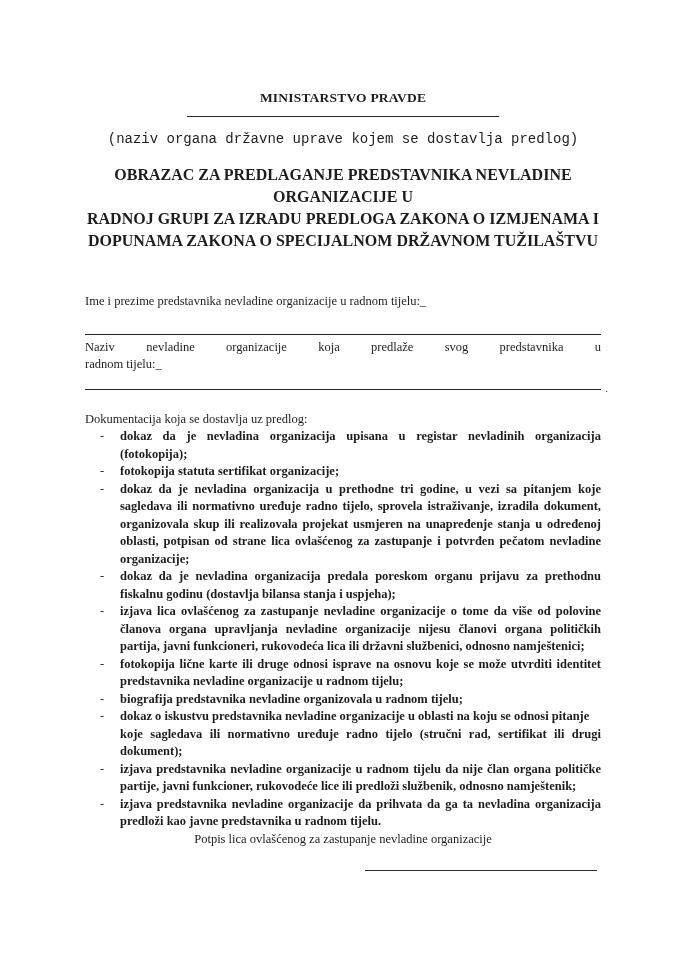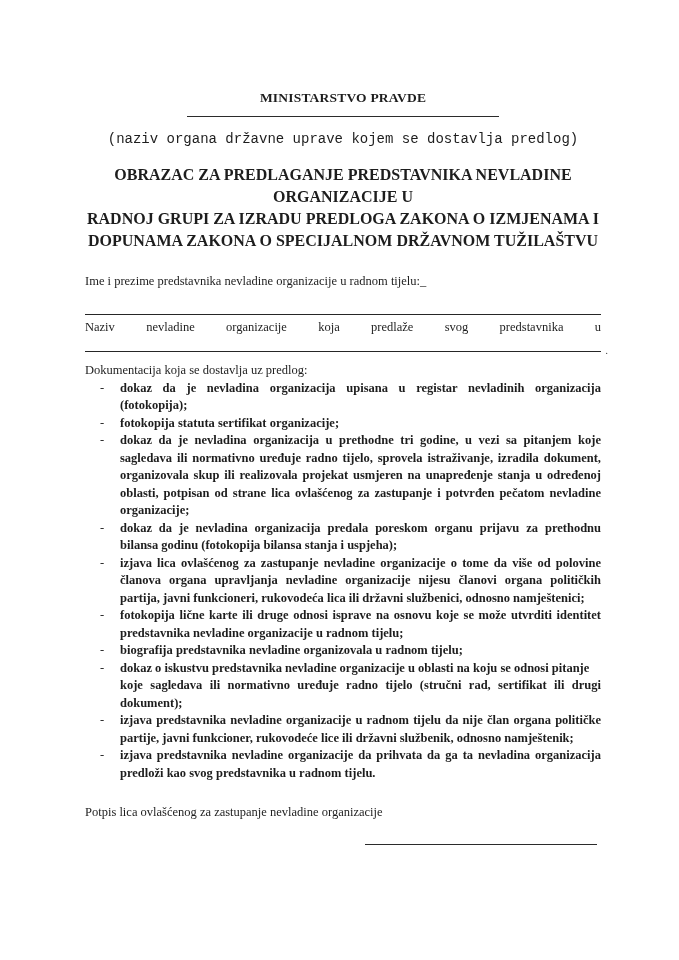--- a/index.html
+++ b/index.html
@@ -50,21 +50,21 @@
   }
   .form-title {
     font-weight: bold;
     font-size: 16px;
     line-height: 22px;
     margin-top: 16px;
     white-space: pre-line;
   }
 
   
-  .name-field { margin-top: 21px; }
+  .name-field { margin-top: 41px; }
   .blank-underscore { letter-spacing: 0; }
   .rule {
     border: none;
     border-top: 1.9px solid #262626;
     height: 0;
     margin: 0;
     width: 100%;
   }
   .rule-name { margin-top: 23px; }
   .org-field { margin-top: 4px; }
@@ -78,42 +78,41 @@
   }
   .stray-dot {
     position: absolute;
     right: -7px;
     top: -9px;
     font-size: 11px;
     color: #4a4a4a;
   }
 
   
-  .doc-heading { margin-top: 10px; }
+  .doc-heading { margin-top: 21px; }
   .doc-list { margin-top: 0; }
   .doc-item {
     position: relative;
     padding-left: 35px;
     text-align: justify;
   }
   .doc-item-text {
     display: block;
     white-space: pre-line;
     font-weight: bold;
   }
   .dash-bullet {
     position: absolute;
     left: 15px;
     top: 0;
   }
 
   
   .signature-label {
-    text-align: left;
-    margin-top: 22px;
+    text-align: center;
   }
   .signature-line {
     width: 232px;
     margin: 22px 4px 0 auto;
     border: none;
     border-top: 1.8px solid #2b2b2b;
     height: 0;
   }
 </style>
 </head>
@@ -131,20 +130,23 @@
 DOPUNAMA ZAKONA O SPECIJALNOM DRŽAVNOM TUŽILAŠTVU</div>
     </div>
 
     <div class="name-field">
       <span>Ime i prezime predstavnika nevladine organizacije u radnom tijelu:</span><span class="blank-underscore">_</span>
     </div>
     <hr class="rule rule-name">
 
     <div class="org-field">
       <div class="justify-last">Naziv nevladine organizacije koja predlaže svog predstavnika u</div>
+      <div>
+        <span>radnom tijelu:</span><span class="blank-underscore">_</span>
+      </div>
     </div>
     <div class="rule-org-wrap">
       <hr class="rule">
       <span class="stray-dot">.</span>
     </div>
 
     <div class="doc-heading">Dokumentacija koja se dostavlja uz predlog:</div>
 
     <div class="doc-list">
       <div class="doc-item">
@@ -154,46 +156,46 @@
       <div class="doc-item">
         <span class="dash-bullet">-</span>
         <span class="doc-item-text">fotokopija statuta sertifikat organizacije;</span>
       </div>
       <div class="doc-item">
         <span class="dash-bullet">-</span>
         <span class="doc-item-text">dokaz da je nevladina organizacija u prethodne tri godine, u vezi sa pitanjem koje sagledava ili normativno uređuje radno tijelo, sprovela istraživanje, izradila dokument, organizovala skup ili realizovala projekat usmjeren na unapređenje stanja u određenoj oblasti, potpisan od strane lica ovlašćenog za zastupanje i potvrđen pečatom nevladine organizacije;</span>
       </div>
       <div class="doc-item">
         <span class="dash-bullet">-</span>
-        <span class="doc-item-text">dokaz da je nevladina organizacija predala poreskom organu prijavu za prethodnu bilansa godinu (fotokopija bilansa stanja i uspjeha);</span>
+        <span class="doc-item-text">dokaz da je nevladina organizacija predala poreskom organu prijavu za prethodnu fiskalnu godinu (dostavlja bilansa stanja i uspjeha);</span>
       </div>
       <div class="doc-item">
         <span class="dash-bullet">-</span>
         <span class="doc-item-text">izjava lica ovlašćenog za zastupanje nevladine organizacije o tome da više od polovine članova organa upravljanja nevladine organizacije nijesu članovi organa političkih partija, javni funkcioneri, rukovodeća lica ili državni službenici, odnosno namještenici;</span>
       </div>
       <div class="doc-item">
         <span class="dash-bullet">-</span>
         <span class="doc-item-text">fotokopija lične karte ili druge odnosi isprave na osnovu koje se može utvrditi identitet predstavnika nevladine organizacije u radnom tijelu;</span>
       </div>
       <div class="doc-item">
         <span class="dash-bullet">-</span>
         <span class="doc-item-text">biografija predstavnika nevladine organizovala u radnom tijelu;</span>
       </div>
       <div class="doc-item">
         <span class="dash-bullet">-</span>
         <span class="doc-item-text">dokaz o iskustvu predstavnika nevladine organizacije u oblasti na koju se odnosi pitanje
 koje sagledava ili normativno uređuje radno tijelo (stručni rad, sertifikat ili drugi dokument);</span>
       </div>
       <div class="doc-item">
         <span class="dash-bullet">-</span>
-        <span class="doc-item-text">izjava predstavnika nevladine organizacije u radnom tijelu da nije član organa političke partije, javni funkcioner, rukovodeće lice ili državni službenik, odnosno namještenik;</span>
-      </div>
-      <div class="doc-item">
-        <span class="dash-bullet">-</span>
-        <span class="doc-item-text">izjava predstavnika nevladine organizacije da prihvata da ga ta nevladina organizacija predloži kao svog predstavnika u radnom tijelu.</span>
+        <span class="doc-item-text">izjava predstavnika nevladine organizacije u radnom tijelu da nije član organa političke partije, javni funkcioner, rukovodeće lice ili predloži službenik, odnosno namještenik;</span>
+      </div>
+      <div class="doc-item">
+        <span class="dash-bullet">-</span>
+        <span class="doc-item-text">izjava predstavnika nevladine organizacije da prihvata da ga ta nevladina organizacija predloži kao javne predstavnika u radnom tijelu.</span>
       </div>
     </div>
 
     <div class="signature-label">Potpis lica ovlašćenog za zastupanje nevladine organizacije</div>
     <hr class="signature-line">
 
   </div>
 </div>
 
 </body></html>

